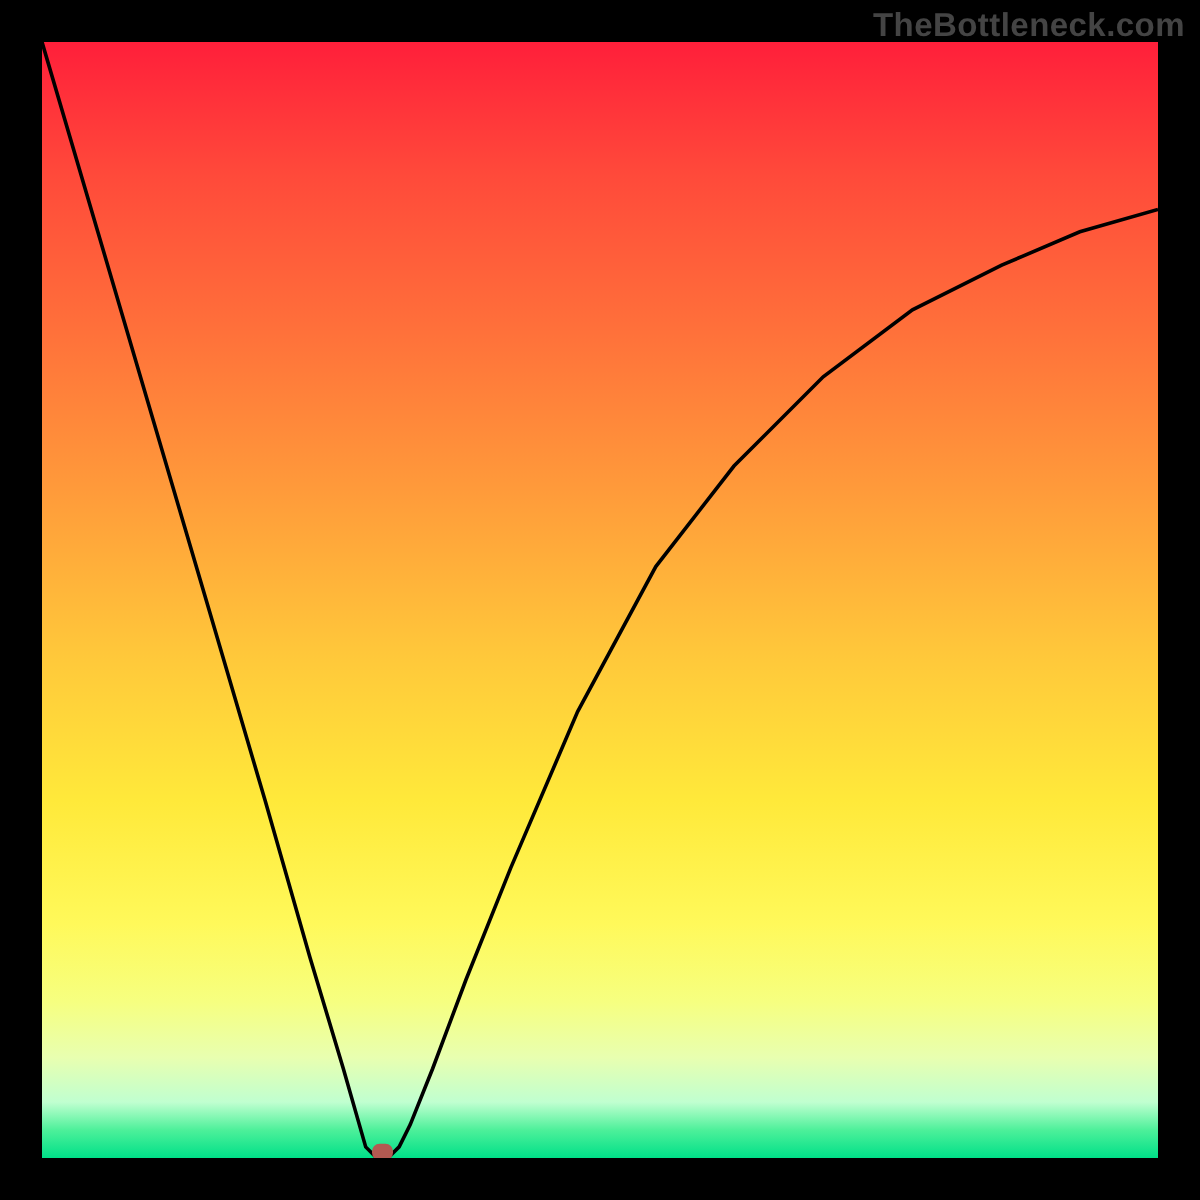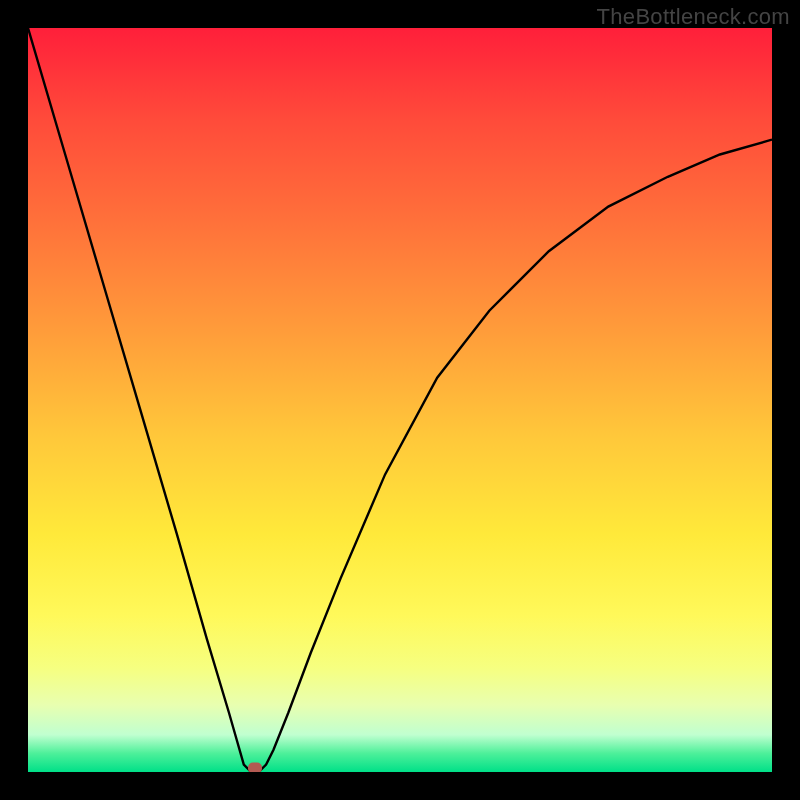--- a/index.html
+++ b/index.html
@@ -15,21 +15,21 @@
     height: 800px;
     background: #000;
     position: relative;
   }
   .watermark {
     position: absolute;
     top: 4px;
     right: 10px;
     color: #444;
     font-size: 22px;
-    font-weight: 400;
+    font-weight: 700;
     letter-spacing: 0.3px;
   }
   .plot {
     position: absolute;
     left: 28px;
     top: 28px;
     width: 744px;
     height: 744px;
     overflow: hidden;
   }

